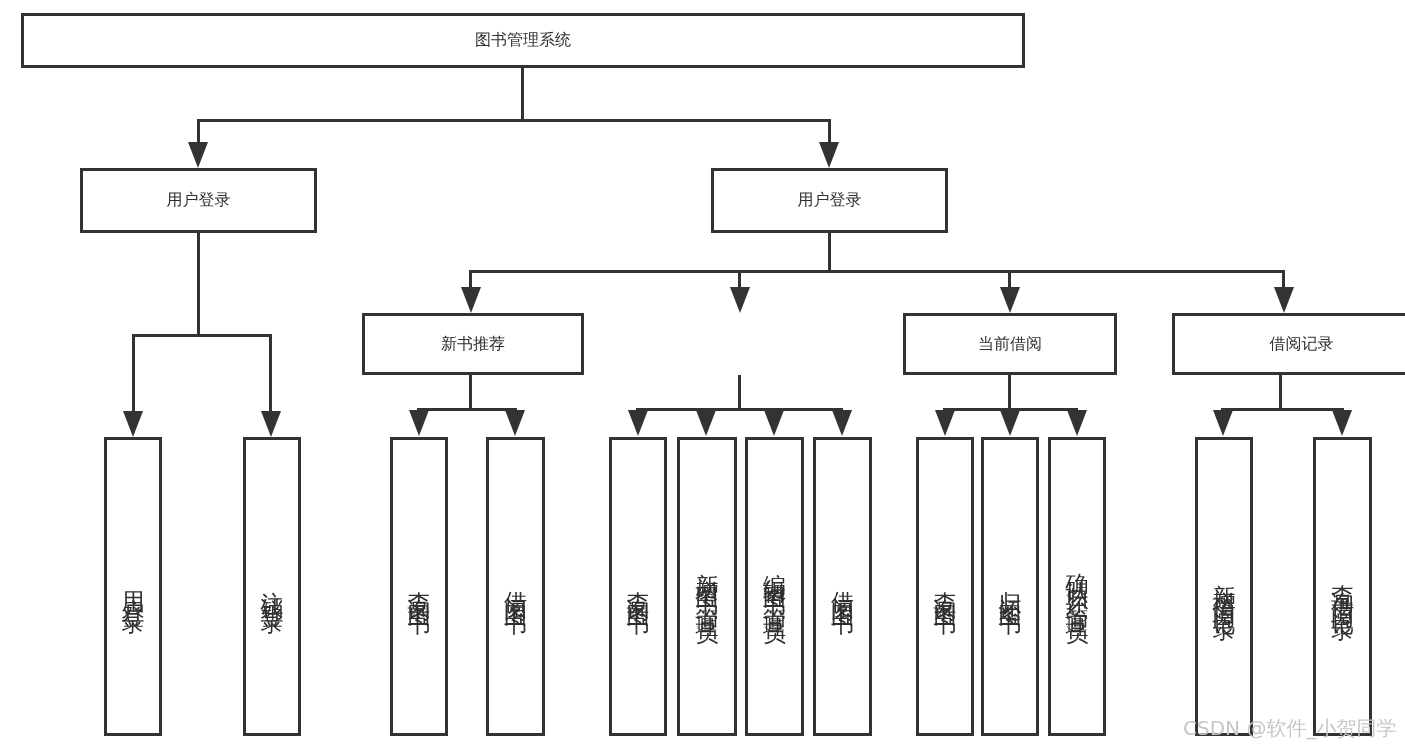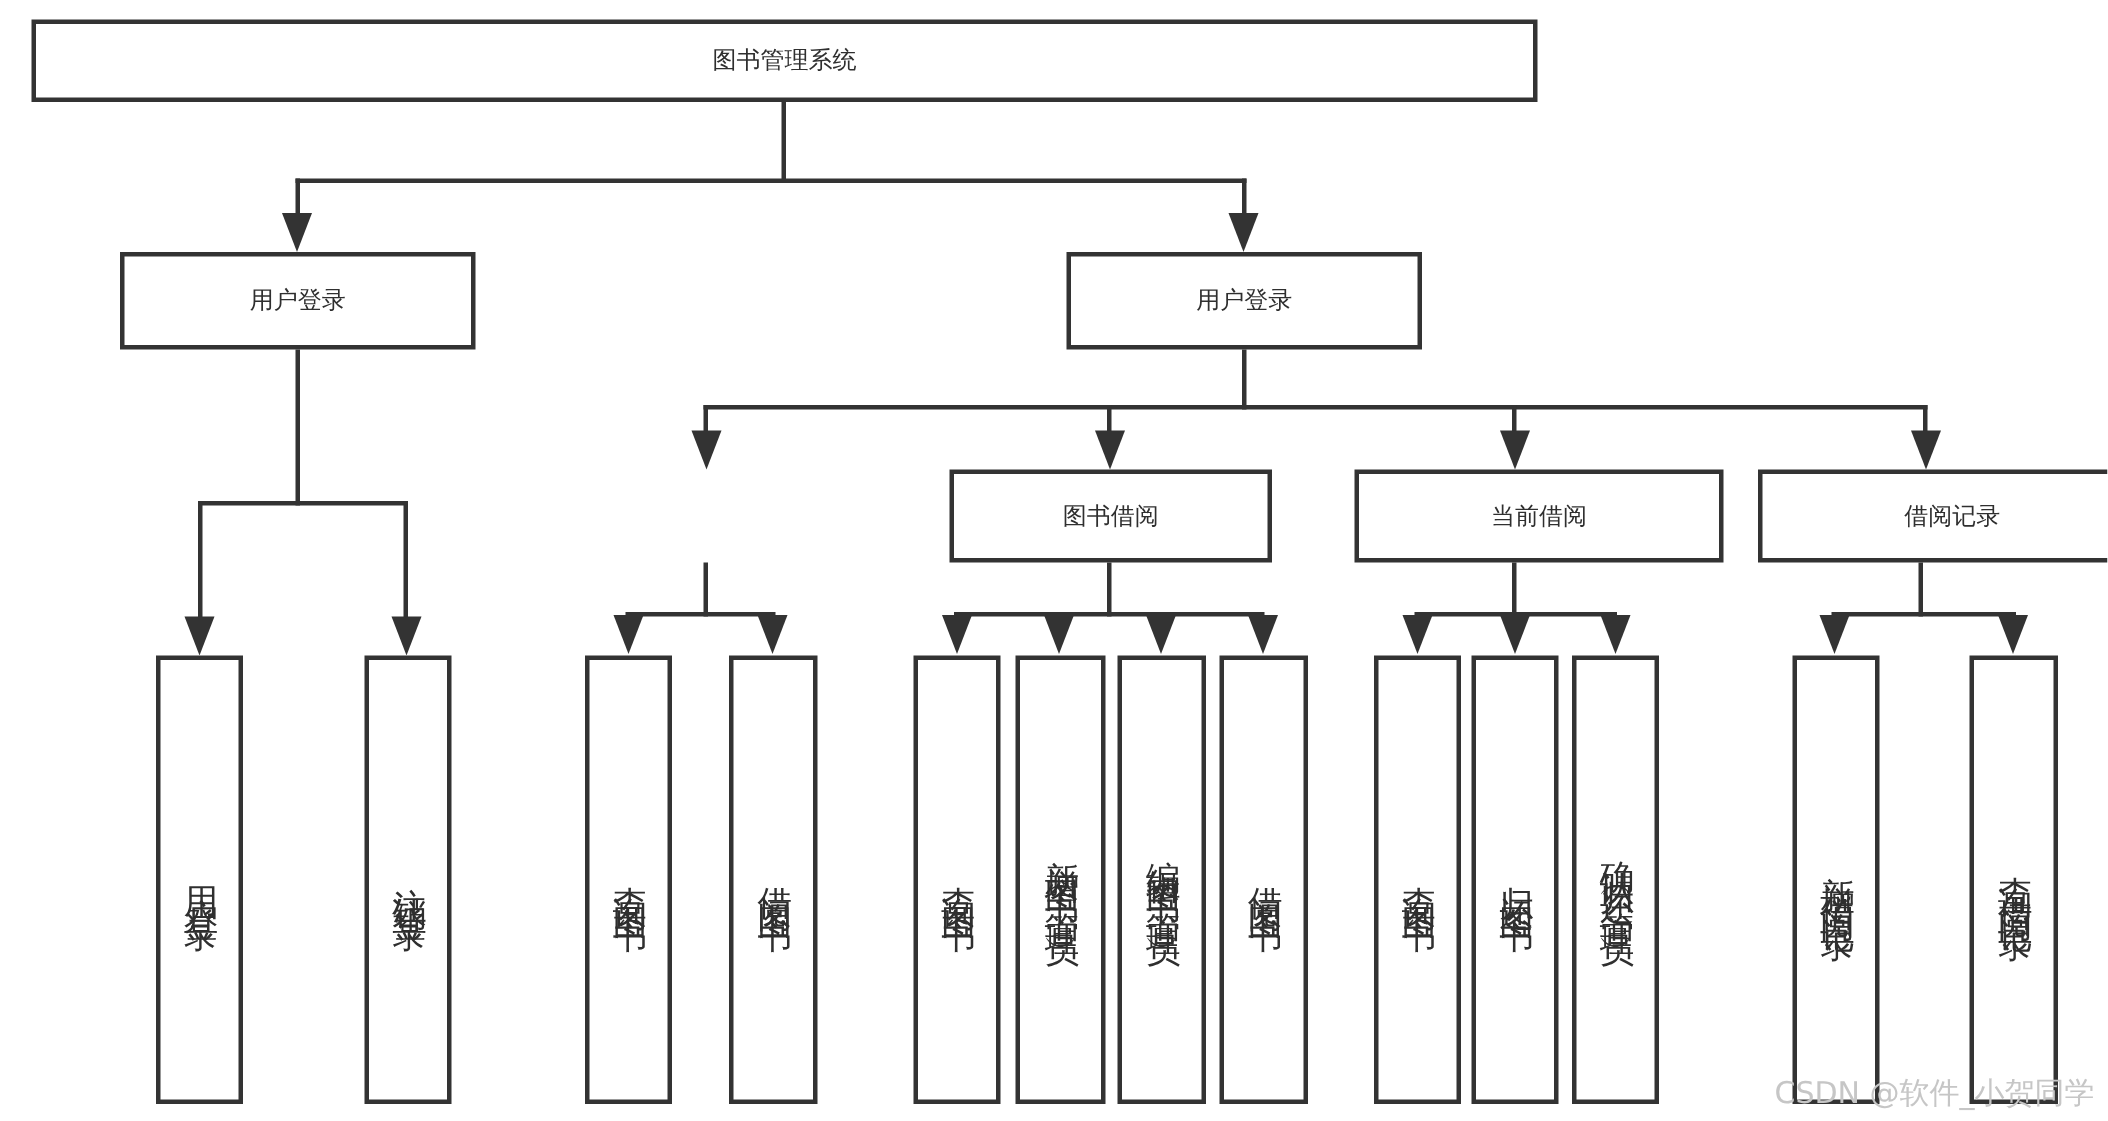--- a/index.html
+++ b/index.html
@@ -59,22 +59,22 @@
   <div class="hline" style="left:469px;top:270px;width:816px;"></div>
   <div class="vline" style="left:469px;top:270px;height:22px;"></div>
   <div class="arrow" style="left:461px;top:287px;"></div>
   <div class="vline" style="left:738px;top:270px;height:22px;"></div>
   <div class="arrow" style="left:730px;top:287px;"></div>
   <div class="vline" style="left:1008px;top:270px;height:22px;"></div>
   <div class="arrow" style="left:1000px;top:287px;"></div>
   <div class="vline" style="left:1282px;top:270px;height:22px;"></div>
   <div class="arrow" style="left:1274px;top:287px;"></div>
 
-  <div class="box" style="left:633px;top:313px;width:215px;height:62px;">图书借阅</div>
-  <div class="box" style="left:903px;top:313px;width:246px;height:62px;text-align:right;">当前借阅</div>
+  <div class="box" style="left:362px;top:313px;width:222px;height:62px;">新书推荐</div>
+  <div class="box" style="left:903px;top:313px;width:214px;height:62px;text-align:right;">当前借阅</div>
   <div class="box" style="left:1172px;top:313px;width:259px;height:62px;">借阅记录</div>
 
   <div class="vline" style="left:469px;top:375px;height:36px;"></div>
   <div class="hline" style="left:417px;top:408px;width:100px;"></div>
   <div class="arrow" style="left:409px;top:410px;"></div>
   <div class="arrow" style="left:505px;top:410px;"></div>
 
   <div class="vline" style="left:738px;top:375px;height:36px;"></div>
   <div class="hline" style="left:636px;top:408px;width:207px;"></div>
   <div class="arrow" style="left:628px;top:410px;"></div>

